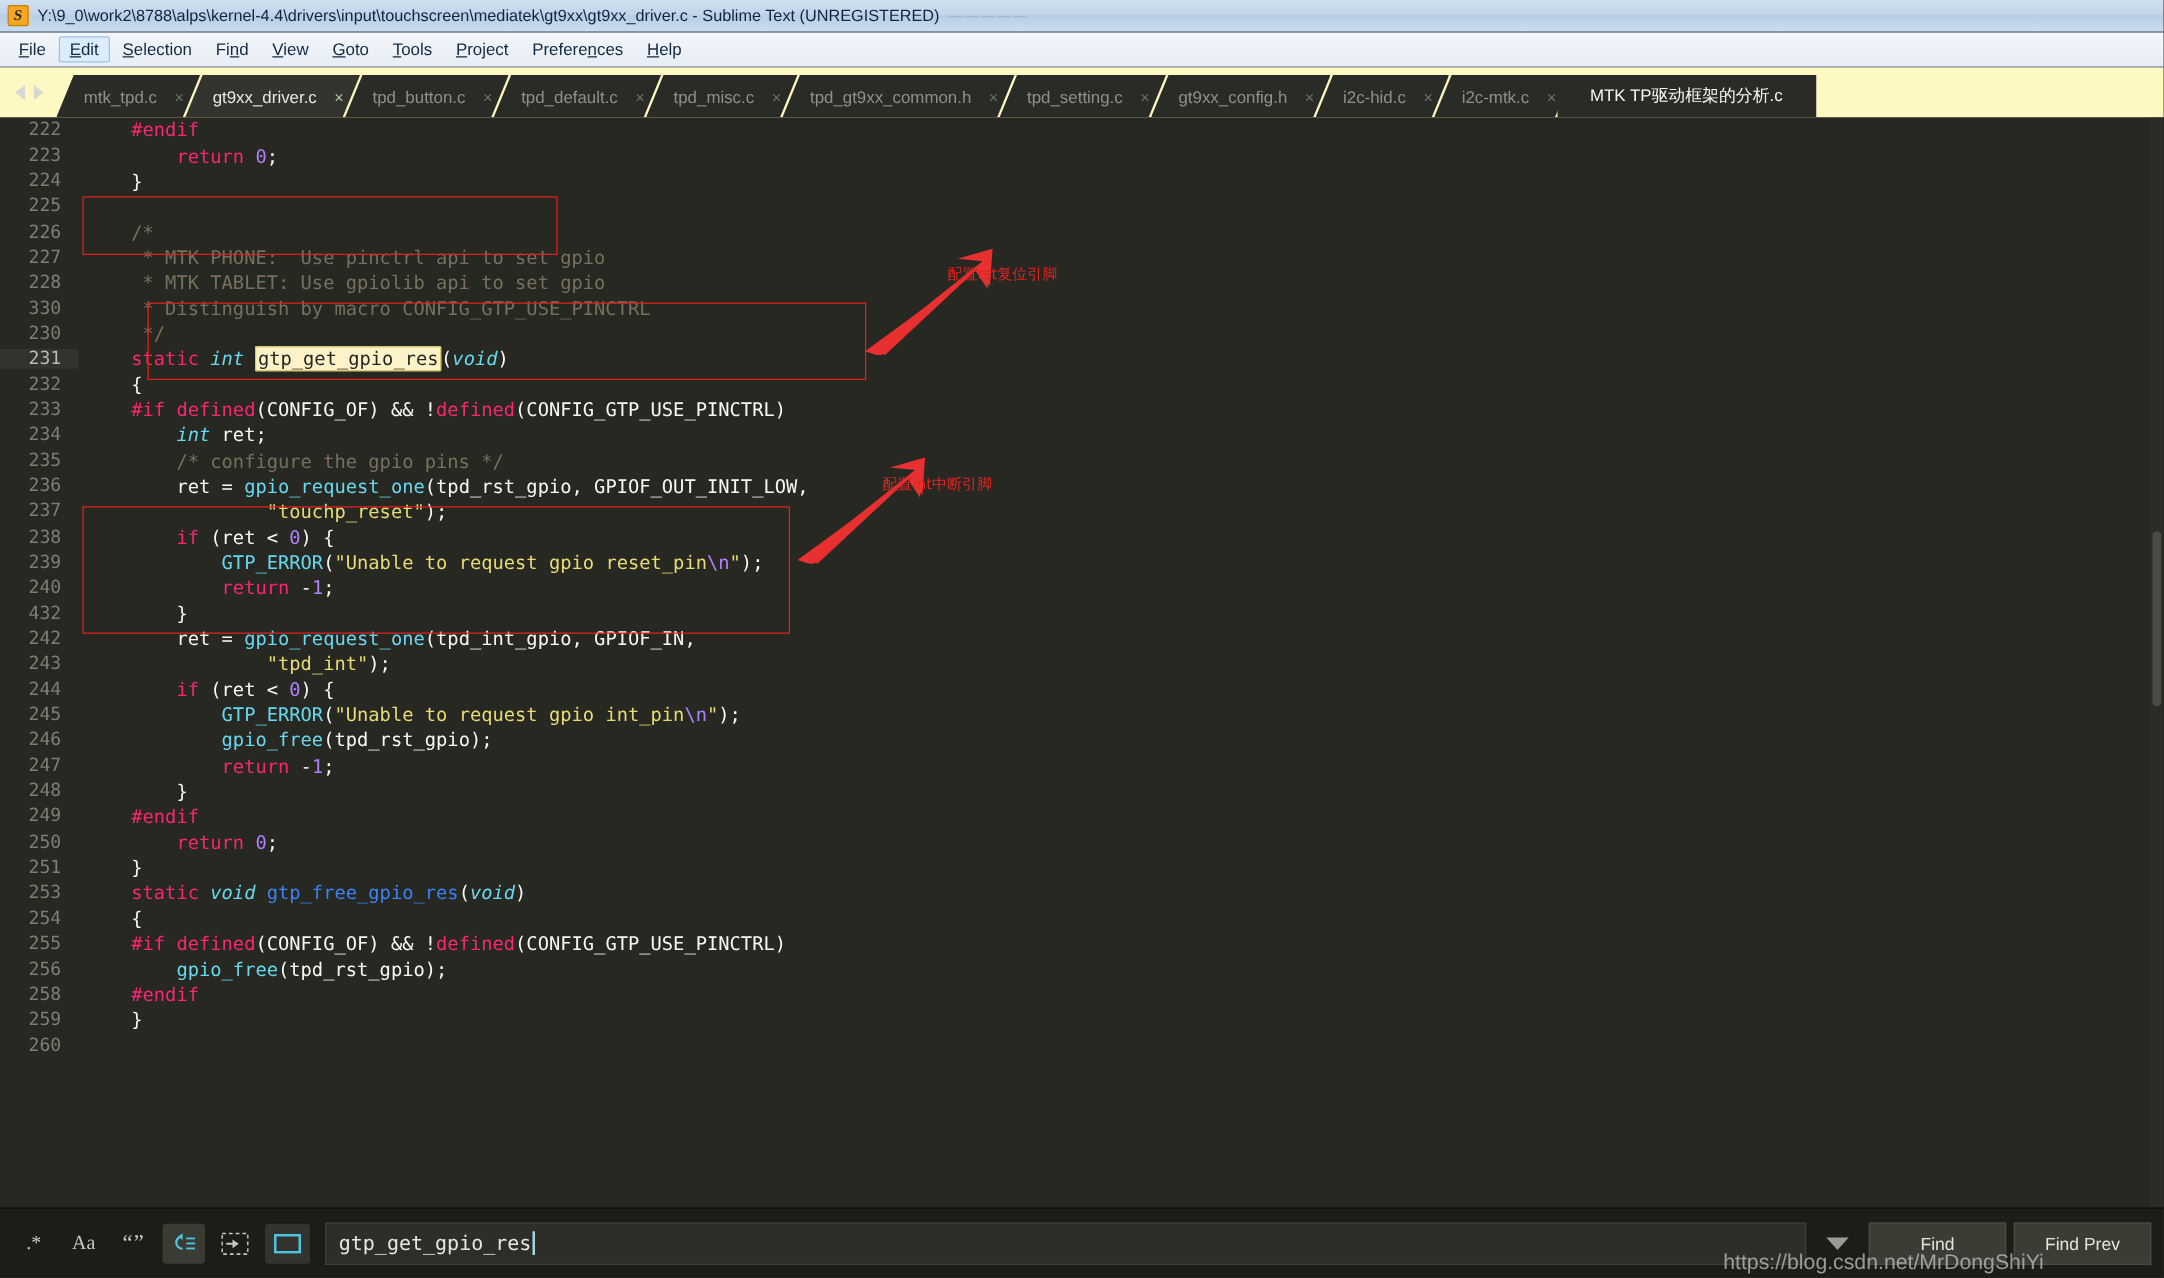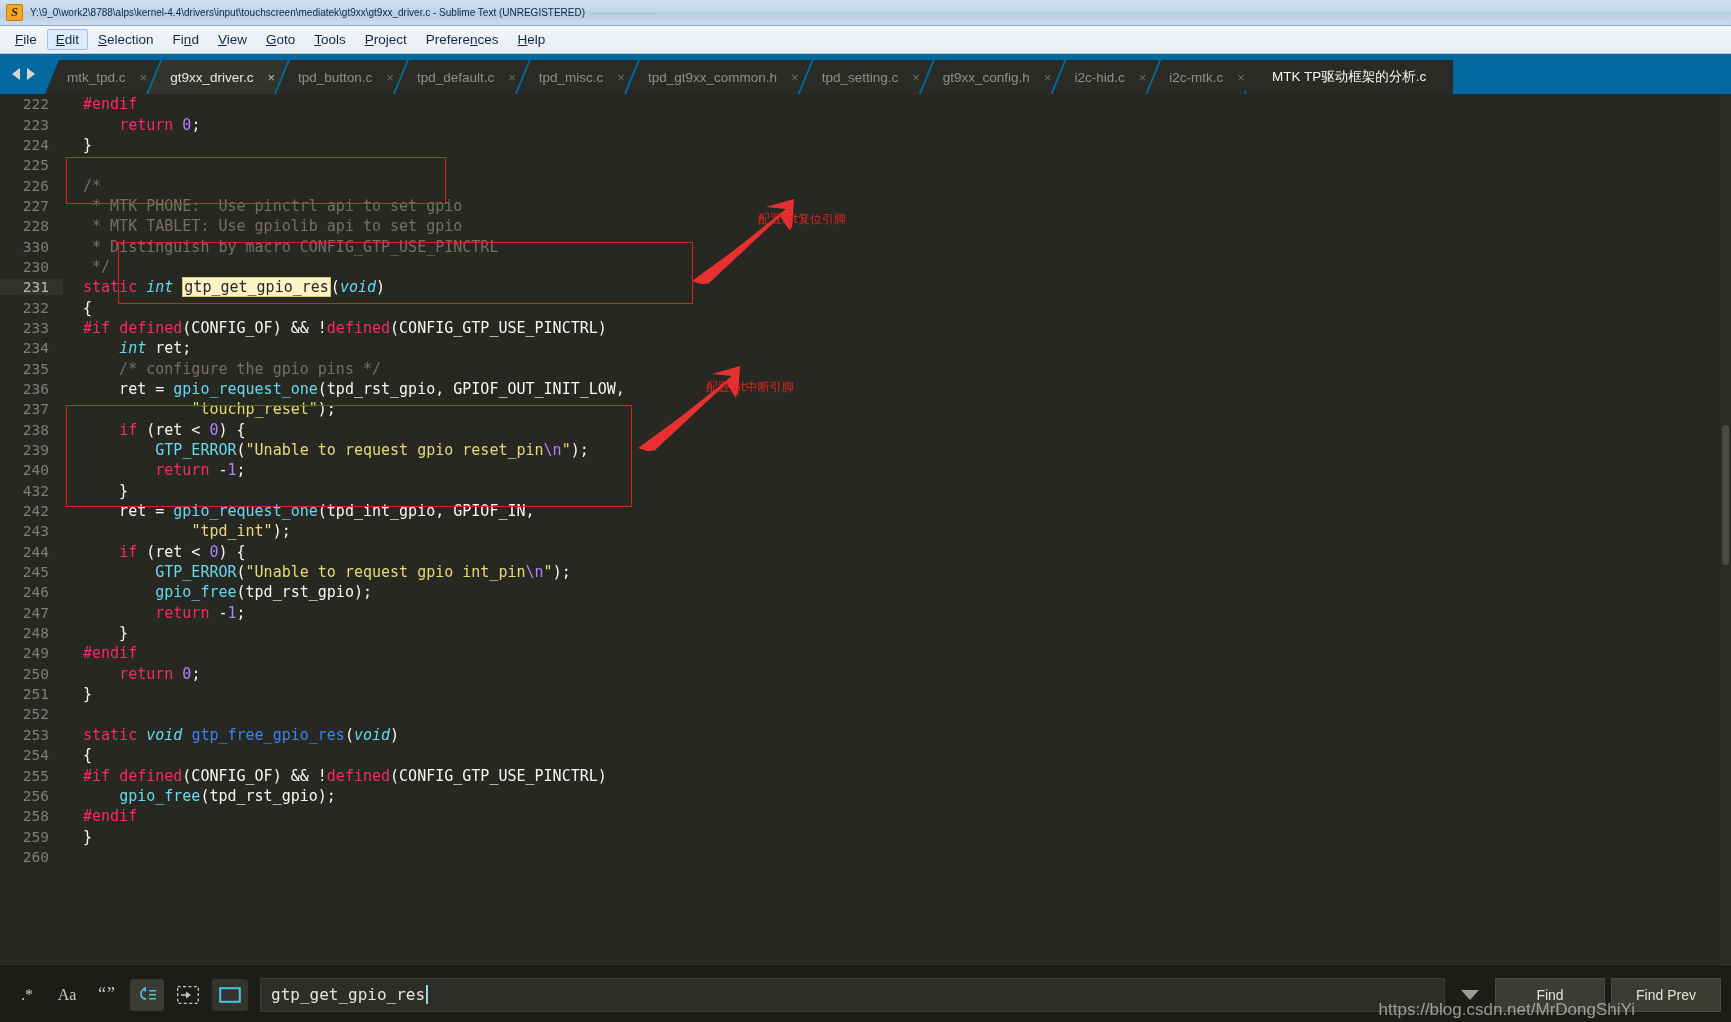--- a/index.html
+++ b/index.html
@@ -22,21 +22,21 @@
     background:#f6a623; border-radius:2px;
     position:relative; box-shadow:inset 0 0 0 1px #c27f10;
   }
   #title-icon::after{
     content:"S"; position:absolute; left:0; top:0; width:100%; height:100%;
     font: bold 12px "Liberation Serif", serif; color:#2b2b2b;
     display:flex; align-items:center; justify-content:center;
     transform:skewX(-8deg);
   }
   #title-text {
-    font-size:10px; color:#10243e; white-space:nowrap;
+    font-size:13px; color:#10243e; white-space:nowrap;
     font-family:"Liberation Sans", sans-serif;
   }
   #title-ghost{
     margin-left:6px; font-size:12.5px; color:rgba(140,165,190,.55);
     white-space:nowrap; letter-spacing:.5px;
   }
 
   
   #menubar {
     height:28px; width:100%;
@@ -46,21 +46,21 @@
   }
   .menu-item {
     font-size:13.5px; color:#102a43; padding:3px 9px; margin-right:1px;
     font-family:"Liberation Sans", sans-serif; white-space:nowrap; cursor:default;
   }
   .menu-item .mn { text-decoration:underline; }
   .menu-item.active { background:#dcecfb; border:1px solid #9dc3e6; padding:2px 8px; border-radius:2px;}
 
   
   #tabbar {
-    height:40px; width:100%; background:#0369a1;
+    height:40px; width:100%; background:#fef9c3;
     display:flex; align-items:flex-end; position:relative; overflow:hidden;
   }
   #tab-nav { display:flex; align-items:center; height:40px; padding:0 8px 0 10px; gap:3px;}
   .navarrow { width:12px; height:14px; position:relative; cursor:pointer;}
   .navarrow::before{
     content:""; position:absolute; top:50%; left:50%;
     transform:translate(-50%,-50%);
     border-top:6px solid transparent; border-bottom:6px solid transparent;
   }
   .navarrow.left::before{ border-right:8px solid #d8d8d2; }
@@ -79,21 +79,21 @@
   .tab.active .x { color:#bdbeb4; }
   .tab.plain { clip-path:none; padding-left:26px; }
 
   
   #editor {
     position:relative; width:100%;
     height:calc(1022px - 26px - 28px - 40px - 56px);
     background:#272822; overflow:hidden;
   }
   #codewrap { position:relative; font-family:"DejaVu Sans Mono", monospace; font-size:15px; }
-  .line { height:20.35px; display:flex; align-items:center; white-space:pre; }
+  .line { height:20.35px; display:flex; align-items:center; white-space:pre;gap:22px; }
   .gutter {
     width:63px; flex:0 0 63px; text-align:right; padding-right:14px;
     color:#7d7f73; font-size:14.5px; user-select:none;
   }
   .line.cur .gutter { background:#32332c; color:#b9bbae; }
   .code { flex:1 1 auto; padding-left:20px; position:relative; }
 
   
   .kw       { color:#f92672; }           
   .type     { color:#66d9ef; font-style:italic; }  
@@ -265,21 +265,20 @@
       <div class="line"><div class="gutter">242</div><div class="code"><span class="plain">    ret = </span><span class="call">gpio_request_one</span><span class="plain">(tpd_int_gpio, GPIOF_IN,</span></div></div>
       <div class="line"><div class="gutter">243</div><div class="code"><span class="plain">            </span><span class="str">"tpd_int"</span><span class="plain">);</span></div></div>
       <div class="line"><div class="gutter">244</div><div class="code"><span class="plain">    </span><span class="kw">if</span><span class="plain"> (ret &lt; </span><span class="num">0</span><span class="plain">) {</span></div></div>
       <div class="line"><div class="gutter">245</div><div class="code"><span class="plain">        </span><span class="call">GTP_ERROR</span><span class="plain">(</span><span class="str">"Unable to request gpio int_pin</span><span class="esc">\n</span><span class="str">"</span><span class="plain">);</span></div></div>
       <div class="line"><div class="gutter">246</div><div class="code"><span class="plain">        </span><span class="call">gpio_free</span><span class="plain">(tpd_rst_gpio);</span></div></div>
       <div class="line"><div class="gutter">247</div><div class="code"><span class="plain">        </span><span class="kw">return</span><span class="plain"> -</span><span class="num">1</span><span class="plain">;</span></div></div>
       <div class="line"><div class="gutter">248</div><div class="code"><span class="plain">    }</span></div></div>
       <div class="line"><div class="gutter">249</div><div class="code"><span class="kw">#endif</span></div></div>
       <div class="line"><div class="gutter">250</div><div class="code"><span class="plain">    </span><span class="kw">return</span><span class="plain"> </span><span class="num">0</span><span class="plain">;</span></div></div>
       <div class="line"><div class="gutter">251</div><div class="code"><span class="plain">}</span></div></div>
-      <div class="line"><div class="gutter">252</div><div class="code"></div></div>
       <div class="line"><div class="gutter">253</div><div class="code"><span class="kw">static</span><span class="plain"> </span><span class="type">void</span><span class="plain"> </span><span class="fn">gtp_free_gpio_res</span><span class="plain">(</span><span class="type">void</span><span class="plain">)</span></div></div>
       <div class="line"><div class="gutter">254</div><div class="code"><span class="plain">{</span></div></div>
       <div class="line"><div class="gutter">255</div><div class="code"><span class="kw">#if</span><span class="plain"> </span><span class="kw">defined</span><span class="plain">(CONFIG_OF) &amp;&amp; </span><span class="plain">!</span><span class="kw">defined</span><span class="plain">(CONFIG_GTP_USE_PINCTRL)</span></div></div>
       <div class="line"><div class="gutter">256</div><div class="code"><span class="plain">    </span><span class="call">gpio_free</span><span class="plain">(tpd_rst_gpio);</span></div></div>
       <div class="line"><div class="gutter">258</div><div class="code"><span class="kw">#endif</span></div></div>
       <div class="line"><div class="gutter">259</div><div class="code"><span class="plain">}</span></div></div>
       <div class="line"><div class="gutter">260</div><div class="code"></div></div>
     </div>
 
   <div class="redbox" style="left:66px; top:63px; width:380px; height:47px;"></div>

